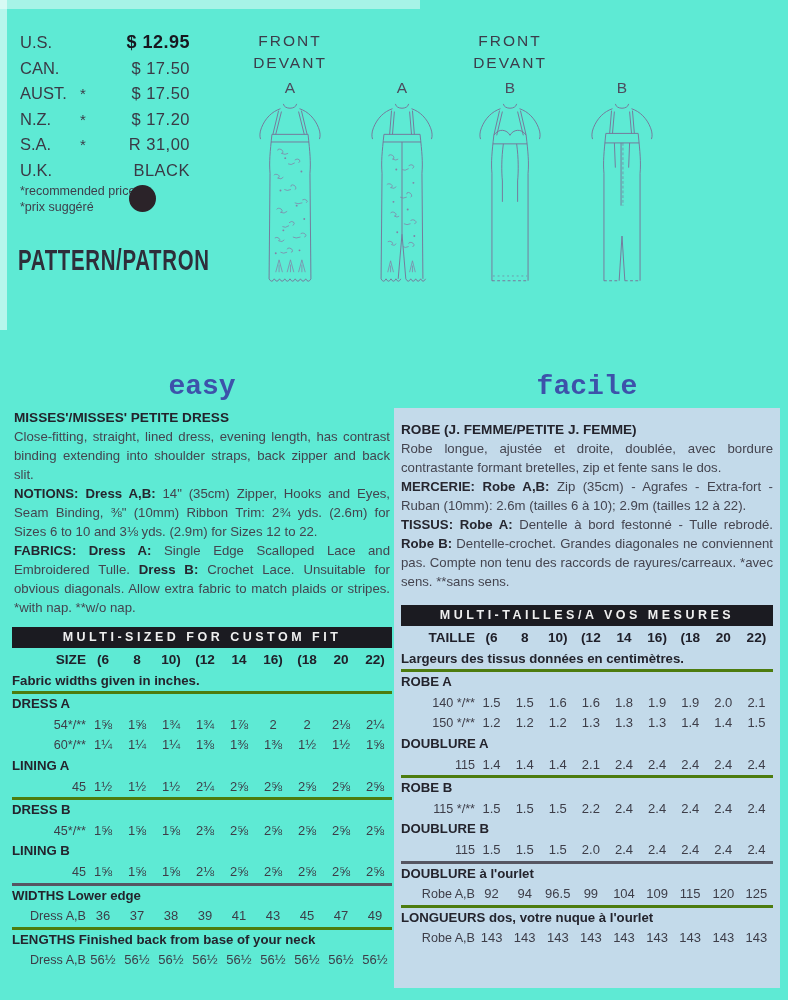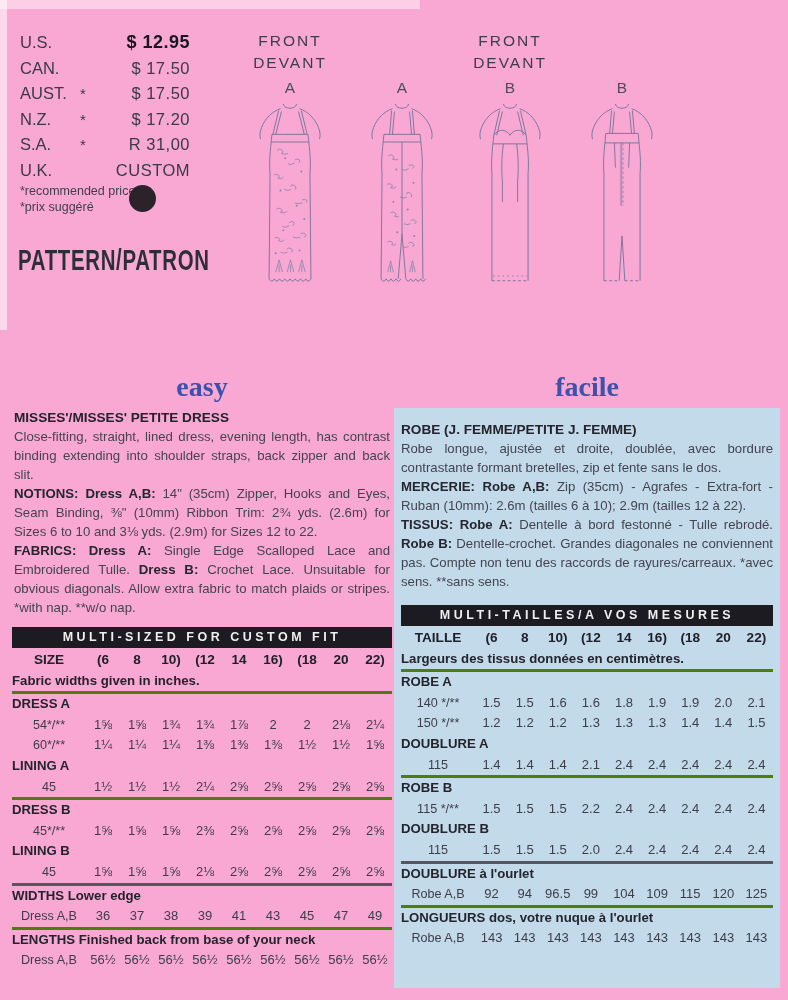--- a/index.html
+++ b/index.html
@@ -1,19 +1,19 @@
 <!DOCTYPE html>
 <html><head>
 <meta charset="utf-8">
 <style>
   html,body{margin:0;padding:0;background:#ffffff;}
   .page{
     position:relative;width:788px;height:1000px;overflow:hidden;
     background:linear-gradient(165deg,#dbdce8 0%,#e4e2e9 40%,#eceae c 100%);
-    background-color:#f9a8d4;
+    background-color:#5eead4;
     font-family:"Liberation Sans",sans-serif;color:#3f3f4c;
   }
   .page::before{content:"";position:absolute;left:0;top:0;width:7px;height:330px;background:rgba(255,255,255,.55);}
   .page::after{content:"";position:absolute;left:0;top:0;width:420px;height:9px;background:rgba(255,255,255,.45);}
 
   
   .price-block{position:absolute;left:20px;top:30px;}
   .prow{display:grid;grid-template-columns:60px 16px 94px;align-items:baseline;
         font-size:16.5px;line-height:25.5px;color:#3a3a46;}
   .plabel{text-align:left;}
@@ -29,37 +29,37 @@
   .fig{position:absolute;top:30px;width:96px;text-align:center;}
   .fig-l1,.fig-l2{font-size:15.5px;line-height:22px;letter-spacing:2px;color:#3c3c4a;height:22px;}
   .fig-letter{font-size:15.5px;line-height:22px;color:#4c4c5e;height:22px;margin-top:3px;}
   .fig svg{display:block;margin:4px auto 0;}
   .fig-a-front{left:242px;} .fig-a-back{left:354px;} .fig-b-front{left:462px;} .fig-b-back{left:574px;}
 
   
   .col{position:absolute;top:370px;}
   .col-en{left:12px;width:380px;}
   .col-fr{left:394px;width:386px;height:630px;}
-  .diff-head{font-family:Liberation Serif, serif;font-weight:bold;font-size:28px;line-height:34px;
+  .diff-head{font-family:Liberation Mono, monospace;font-weight:bold;font-size:28px;line-height:34px;
              color:#3d52aa;text-align:center;}
   .fr-panel{background:#c3daea;margin-top:4px;padding:12px 7px 8px;min-height:580px;box-sizing:border-box;}
   .en-body{padding:4px 2px 0;}
   .desc-title{font-size:13.6px;font-weight:bold;color:#23232c;line-height:19px;}
   .desc p{margin:0;font-size:13.2px;line-height:19px;text-align:justify;color:#44444f;}
   .desc b{color:#26262f;margin-top:44px;}
 
   
   .bar{background:#1b1b21;color:#efefef;text-align:center;font-size:12.5px;font-weight:bold;
        letter-spacing:3.5px;line-height:21px;height:21px;margin-top:10px;}
   .col-fr .bar{margin-top:14px;}
   .stable{margin-top:2px;font-size:13px;color:#3d3d48;}
   .trow{display:grid;grid-template-columns:74px repeat(9,1fr);align-items:baseline;line-height:20.6px;}
   .trow.thead{font-weight:bold;color:#20202a;font-size:13.6px;}
   .tval{text-align:center;}
-  .tlabel{text-align:center;font-size:12.6px;}
+  .tlabel{text-align:right;font-size:12.6px;}
   .thead .tlabel{font-size:13.6px;}
   .tsection{font-weight:bold;color:#24242d;line-height:20.6px;font-size:13.2px;}
   .rule-thin{border-bottom:3px solid #4d7c0f;}
   .rule-thick{border-bottom:3px solid #565662;}
 </style>
 </head>
 <body>
 
 <div class="page">
 
@@ -85,21 +85,21 @@
       <span class="pvalue">$ 17.20</span>
     </div>
     <div class="prow">
       <span class="plabel">S.A.</span>
       <span class="pstar">*</span>
       <span class="pvalue">R 31,00</span>
     </div>
     <div class="prow">
       <span class="plabel">U.K.</span>
       <span class="pstar"></span>
-      <span class="pvalue">CUSTOM</span>
+      <span class="pvalue">BLACK</span>
     </div>
   </div>
 
   <div class="price-notes">
     <div>*recommended price</div>
     <div>*prix suggéré</div>
   </div>
   <div class="big-dot"></div>
   <div class="pattern-label">PATTERN/PATRON</div>
 

